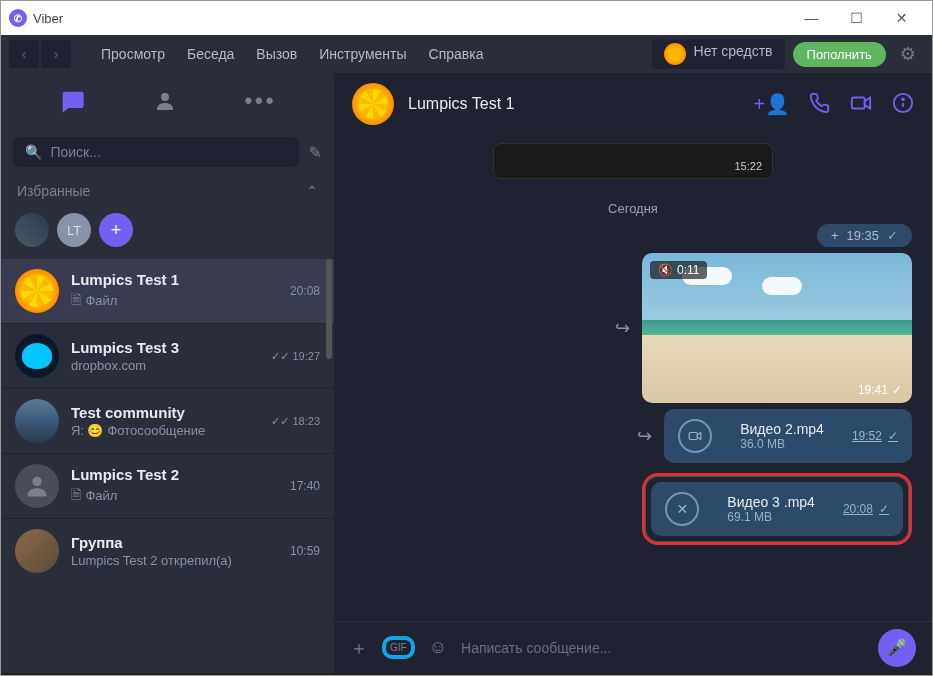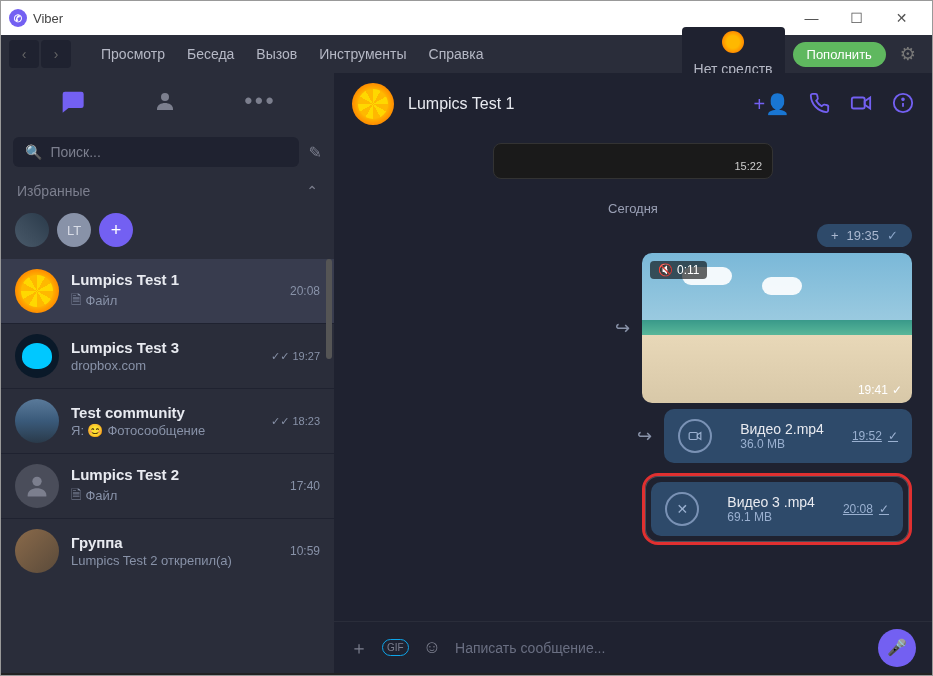--- a/index.html
+++ b/index.html
@@ -9,21 +9,21 @@
 .titlebar-left{display:flex; align-items:center; gap:6px;}
 .win-controls{display:flex; gap:0;}
 .win-btn{width:45px;height:30px;display:flex;align-items:center;justify-content:center;color:#555;font-size:14px;}
 .viber-logo{width:18px;height:18px;background:#7360f2;border-radius:50%;display:flex;align-items:center;justify-content:center;color:#fff;font-size:10px;font-weight:bold;}
 
 .menubar{height:38px;background:#2a2d3a;display:flex;align-items:center;padding:0 8px;color:#b5b8c5;font-size:14px;}
 .nav-arrows{display:flex;gap:2px;margin-right:30px;}
 .nav-arrow{width:30px;height:28px;background:#1f2230;border-radius:4px;display:flex;align-items:center;justify-content:center;color:#666;font-size:14px;}
 .menu-items{display:flex;gap:22px;}
 .menu-spacer{flex:1;}
-.balance{display:flex;align-items:center;gap:8px;background:#1f2230;padding:4px 12px;border-radius:4px;margin-right:8px;flex-direction:column;}
+.balance{display:flex;align-items:flex-start;gap:8px;background:#1f2230;padding:4px 12px;border-radius:4px;margin-right:8px;}
 .balance-icon{width:22px;height:22px;border-radius:50%;background:radial-gradient(circle,#ffb800 40%,#ff8c00 70%);}
 .topup-btn{background:#5fb85f;color:#fff;padding:5px 14px;border-radius:14px;font-size:13px;margin-right:14px;}
 .gear-icon{color:#777;font-size:18px;margin-right:8px;}
 
 .content{flex:1;display:flex;background:#1f2230;overflow:hidden;border-bottom:2px solid #222;}
 
 .sidebar{width:333px;background:#2a2d3a;display:flex;flex-direction:column;}
 .tabbar{height:56px;display:flex;align-items:center;justify-content:space-around;padding:0 24px;}
 .tab-icon{color:#7c7f8e;font-size:22px;}
 .tab-active{color:#7360f2;}
@@ -305,20 +305,20 @@
               </div>
               <div class="file-time"><span>20:08</span> ✓</div>
             </div>
           </div>
         </div>
 
       </div>
 
       <div class="composer">
         <span class="comp-icon">＋</span>
-        <span class="comp-icon" style="border:1px solid #0ea5e9;border-radius:10px;font-size:10px;padding:2px 4px;">GIF</span>
+        <span class="comp-icon" style="border:4px solid #0ea5e9;border-radius:10px;font-size:10px;padding:2px 4px;">GIF</span>
         <span class="comp-icon">☺</span>
         <div class="comp-input">Написать сообщение...</div>
         <div class="mic-btn">🎤</div>
       </div>
     </div>
   </div>
 </div>
 
 </body></html>

